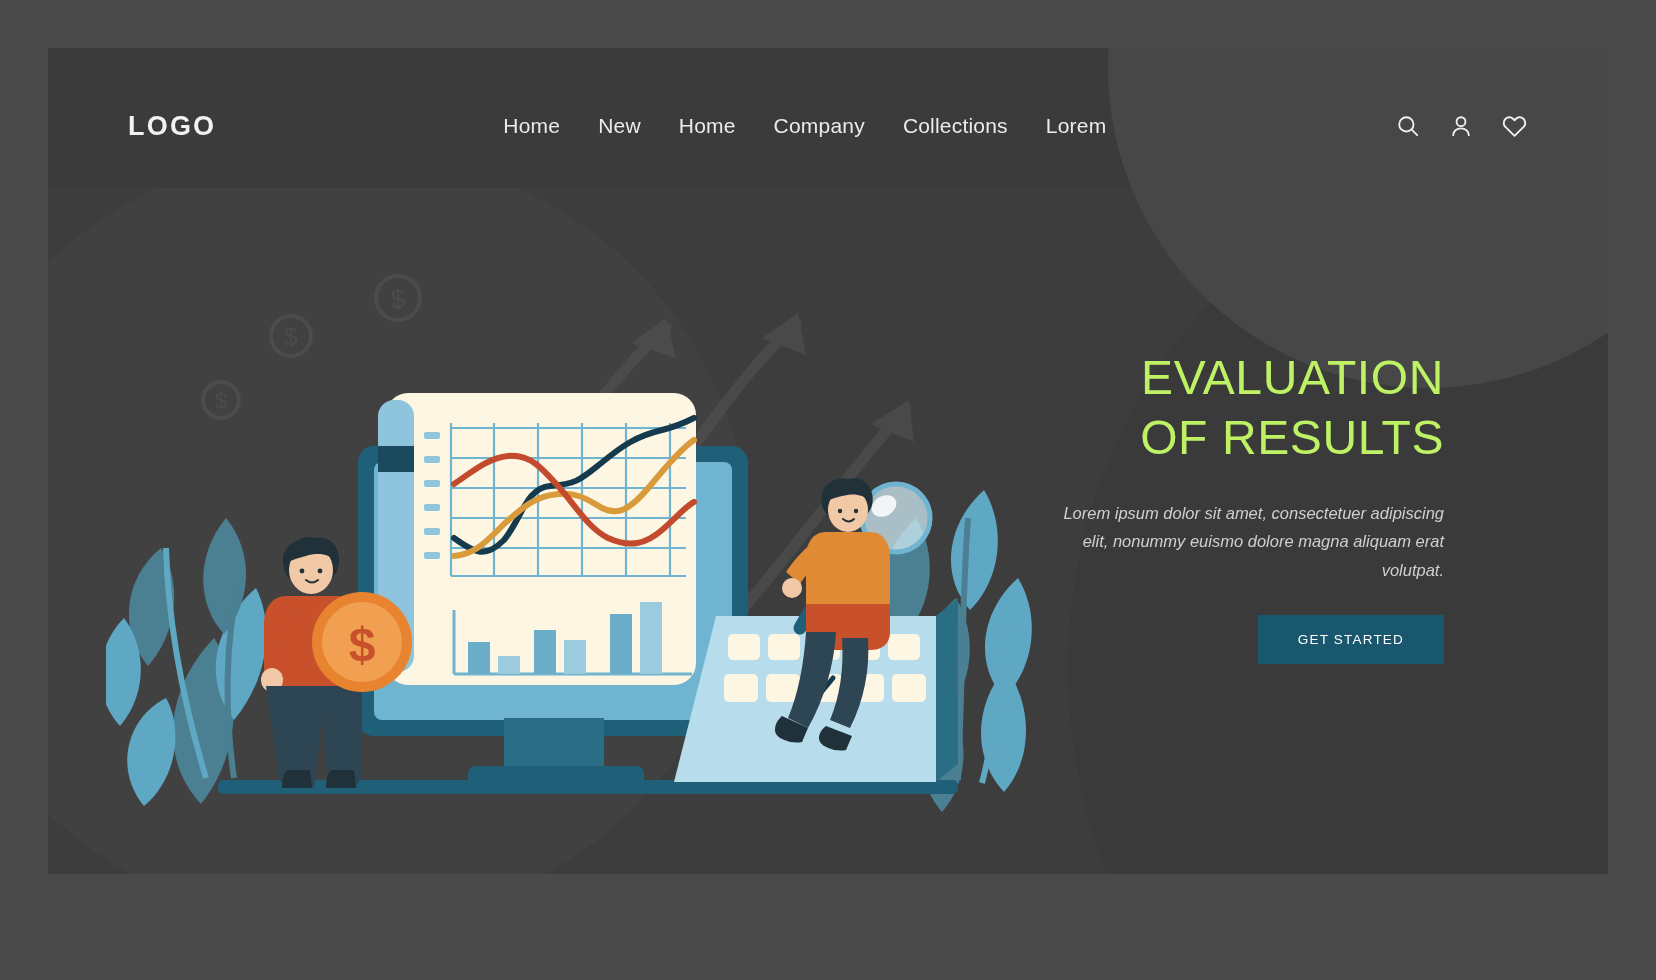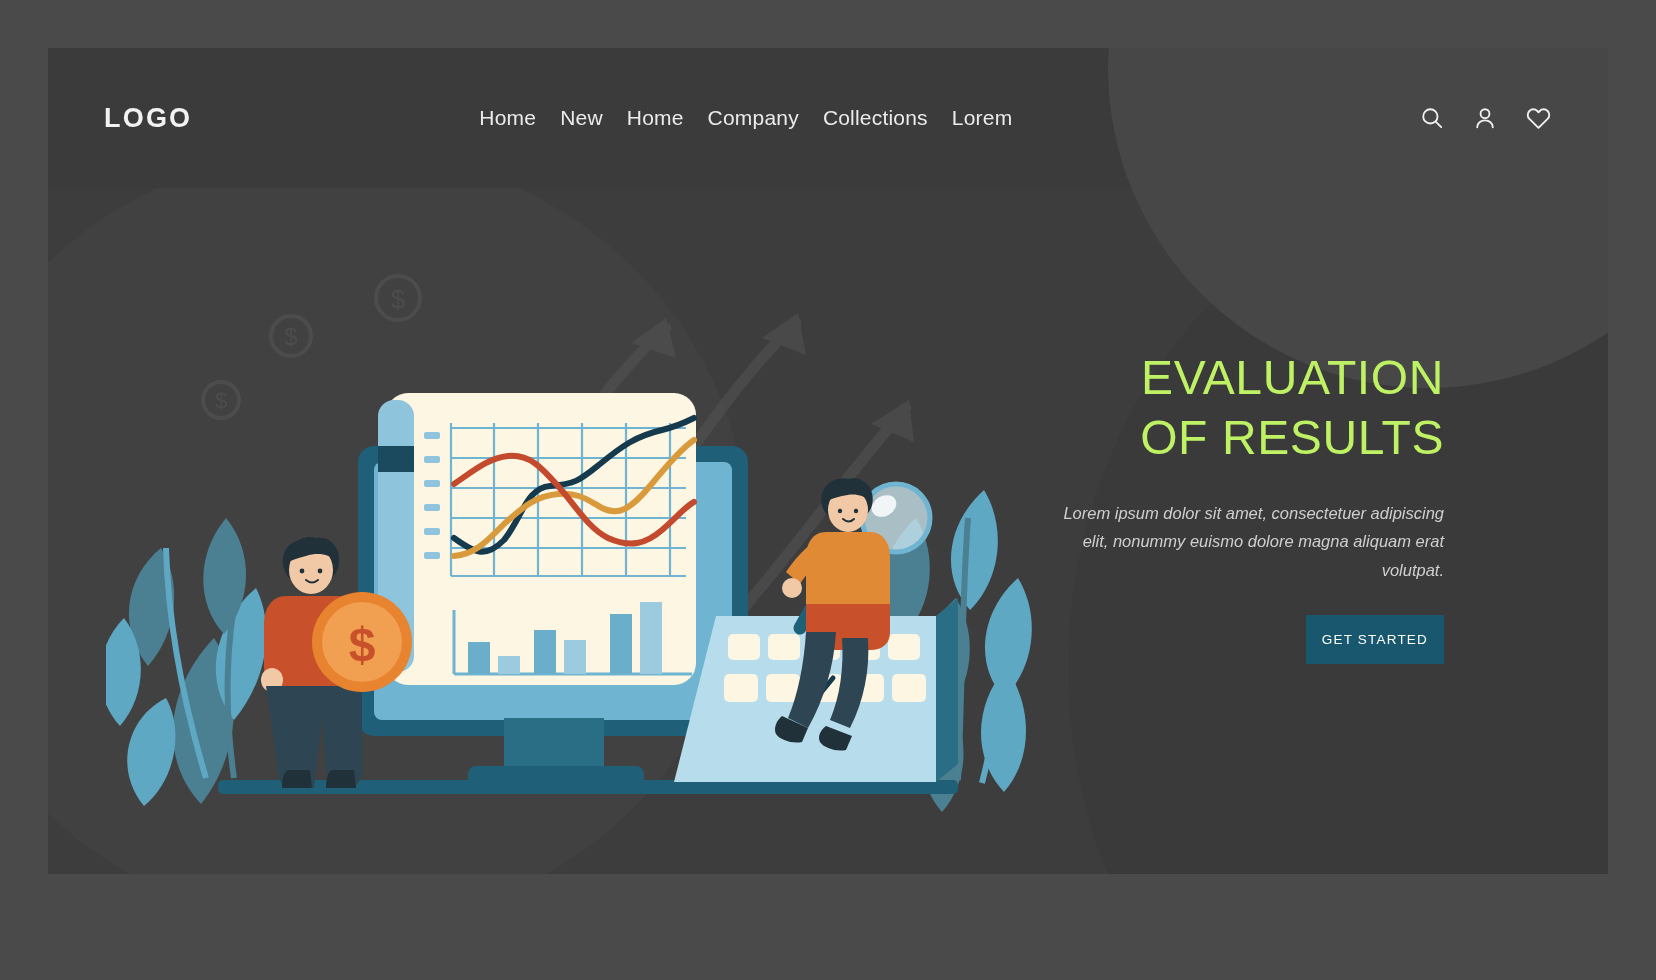--- a/index.html
+++ b/index.html
@@ -37,36 +37,36 @@
     position:absolute; left:-120px; top:100px;
     width:820px; height:780px; border-radius:50%;
     background:#414141;
   }
   .topbar-band {
     position:absolute; left:0; top:0; width:100%; height:140px;
     background:#3b3b3b;
   }
   
   header {
-    position:absolute; left:0; top:0;
+    position:absolute; left:0; top:8px;
     width:100%; height:140px;
     display:flex; align-items:center;
-    padding:0 56px;
+    padding:0 80px;
     z-index:30;
   }
   .logo {
     color:#f2f2f2;
     font-size:27px;
     font-weight:bold;
     letter-spacing:2.2px;
   }
   nav {
     display:flex;
     align-items:flex-start;
-    gap:24px;
+    gap:38px;
     margin-left:287px;
   }
   nav a {
     color:#ebebeb;
     font-size:21px;
     text-decoration:none;
     letter-spacing:0.2px;
     white-space:nowrap;
   }
   .head-icons {
@@ -100,21 +100,21 @@
     line-height:1.72;
     font-style:italic;
   }
   .cta {
     display:inline-block;
     margin-top:31px;
     background:#18576e;
     color:#ffffff;
     font-size:13.5px;
     letter-spacing:1.2px;
-    padding:17px 16px;
+    padding:17px 40px;
     border:none;
     cursor:pointer;
   }
 
   
   .illus {
     position:absolute;
     left:58px; top:170px;
     width:1000px; height:640px;
     z-index:20;

